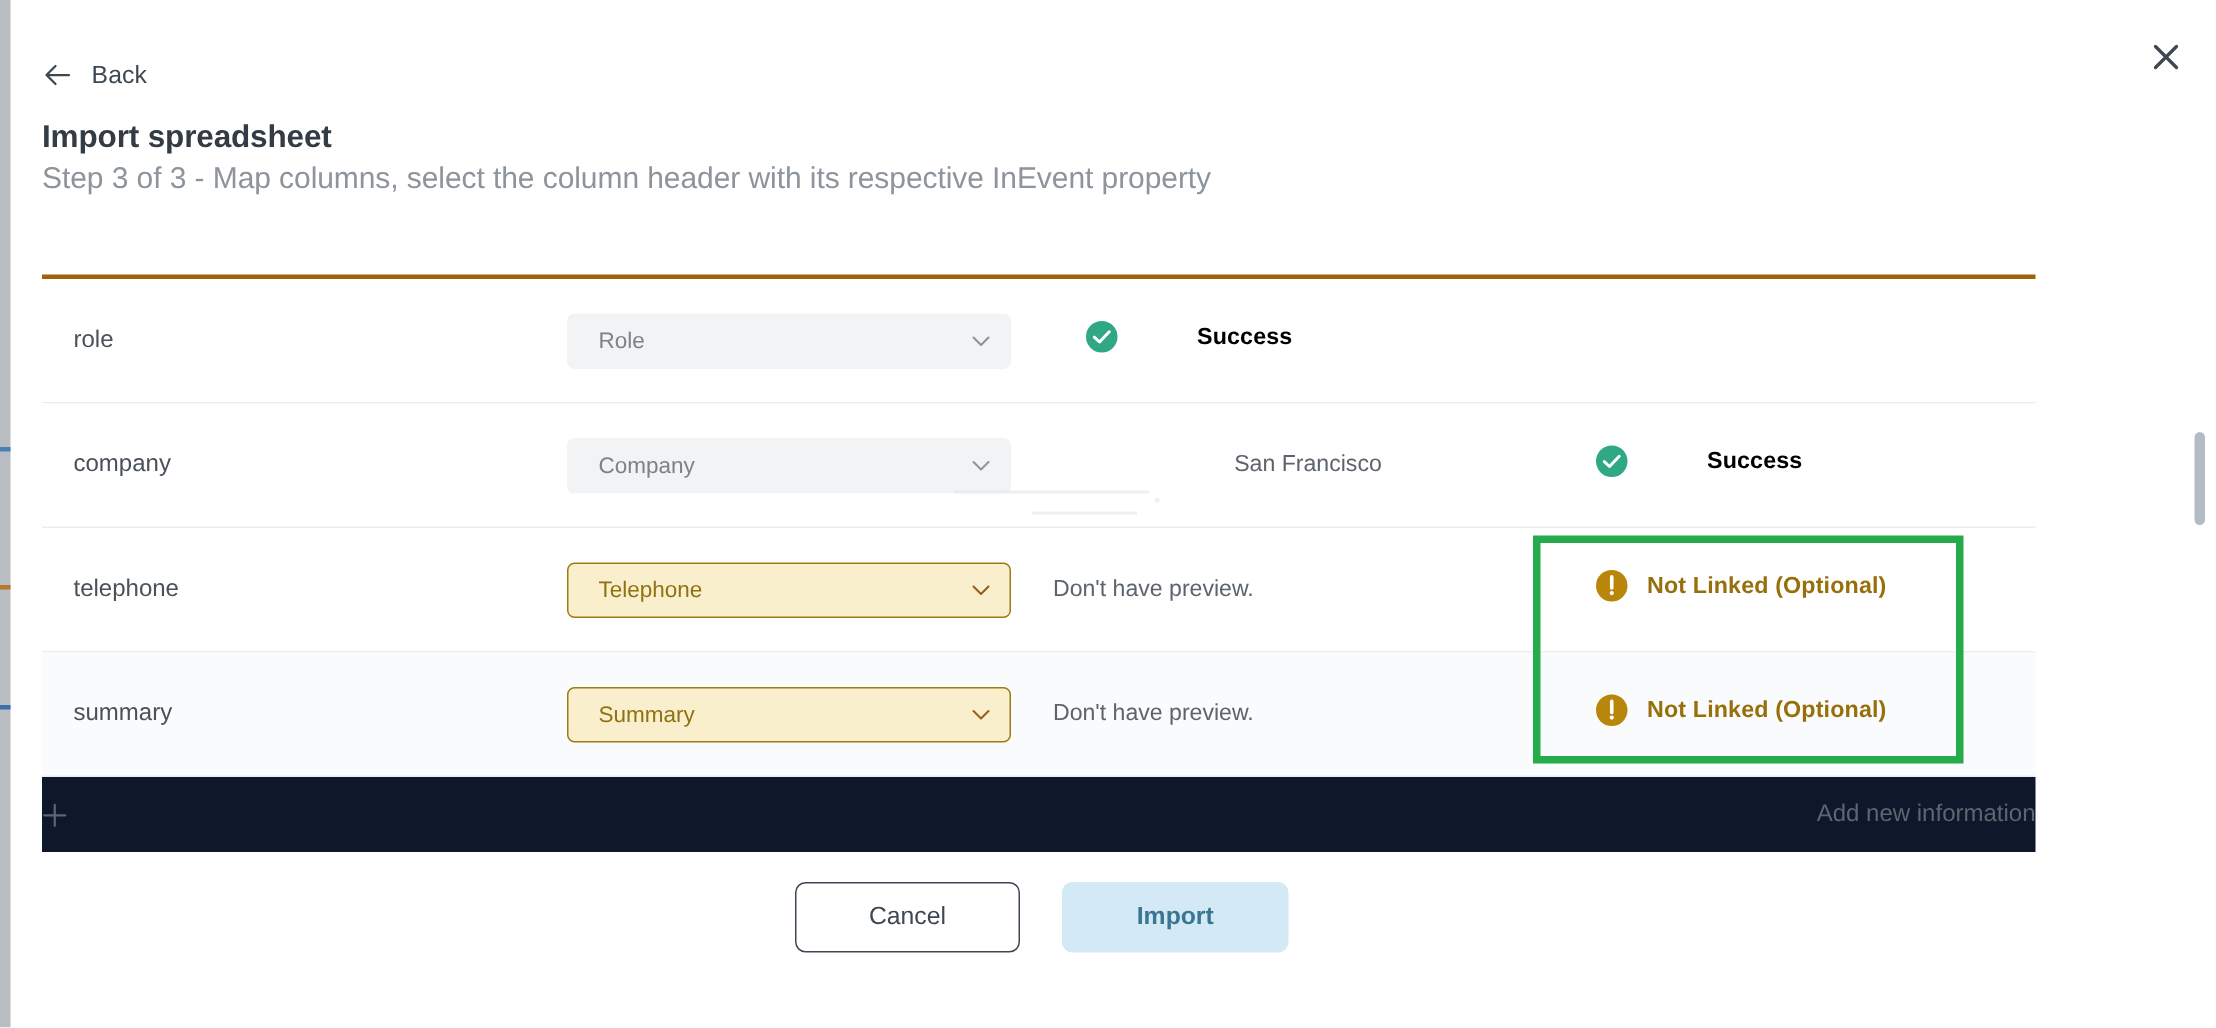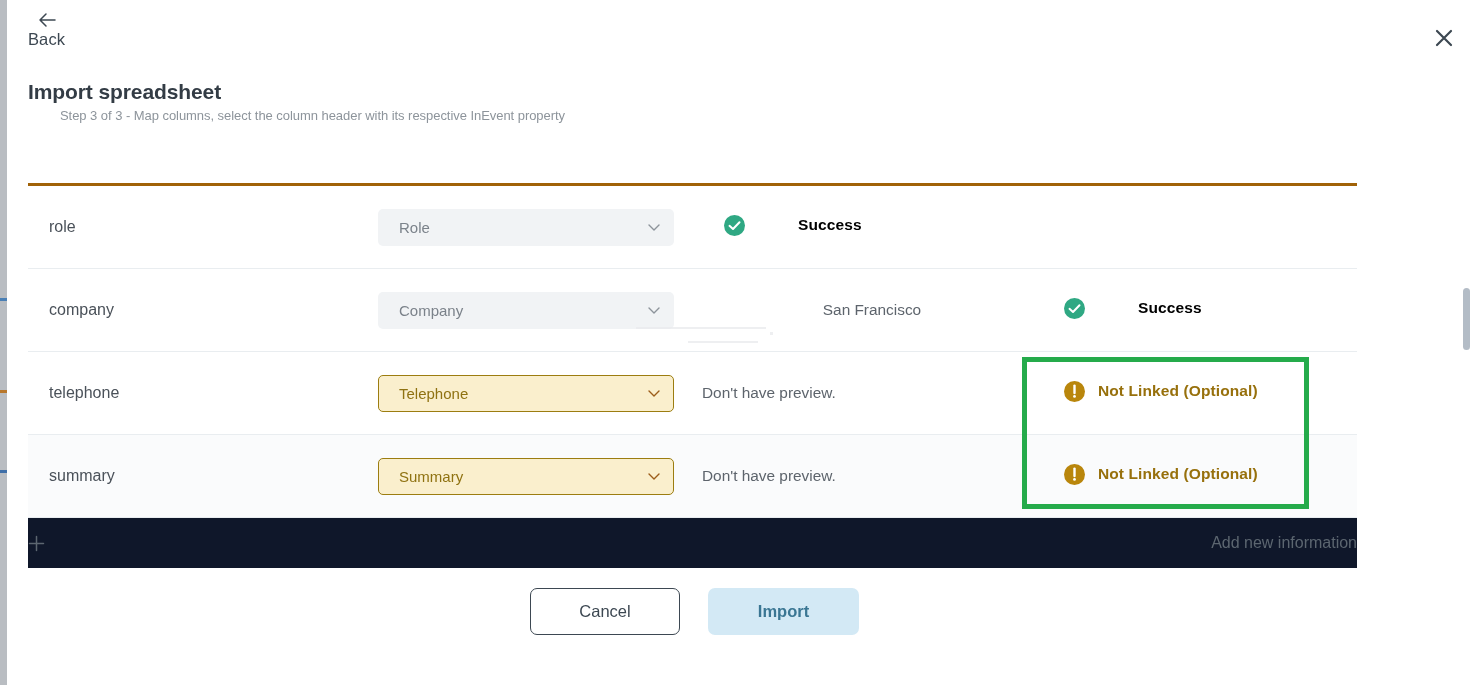--- a/index.html
+++ b/index.html
@@ -20,44 +20,43 @@
     position: absolute; left: 0; top: 0;
     width: 7px; height: 685px;
     background: #b9bdc2;
   }
   .edge-strip .mark {
     position: absolute; left: 0; width: 7px; height: 3px;
   }
 
   
   .back-row {
-    position: absolute; left: 28px; top: 10px;
-    display: flex; align-items: center; 
+    position: absolute; left: 28px; top: 40px;
+    display: flex; align-items: center; gap: 13px;
     cursor: pointer;
-    flex-direction: column;
   }
   .back-arrow { width: 20px; height: 20px; display: block; }
   .back-label {
     font-size: 16.5px; color: #3d4852; letter-spacing: .1px;
   }
 
   .close-btn {
     position: absolute; right: 18px; top: 25px;
     width: 30px; height: 30px; cursor: pointer;
     display: flex; align-items: center; justify-content: center;
   }
 
   .title {
     position: absolute; left: 28px; top: 80px;
     font-size: 21px; font-weight: bold; color: #333c45;
     letter-spacing: -.1px;
   }
   .subtitle {
     position: absolute; left: 28px; top: 108px;
-    font-size: 13px; color: #8d949b; letter-spacing: -.05px; margin-left: 32px;
+    font-size: 20px; color: #8d949b; letter-spacing: -.05px;
   }
 
   
   .table {
     position: absolute; left: 28px; top: 183px;
     width: 1329px;
     border-top: 3px solid #a16207;
   }
   .row {
     position: relative;

